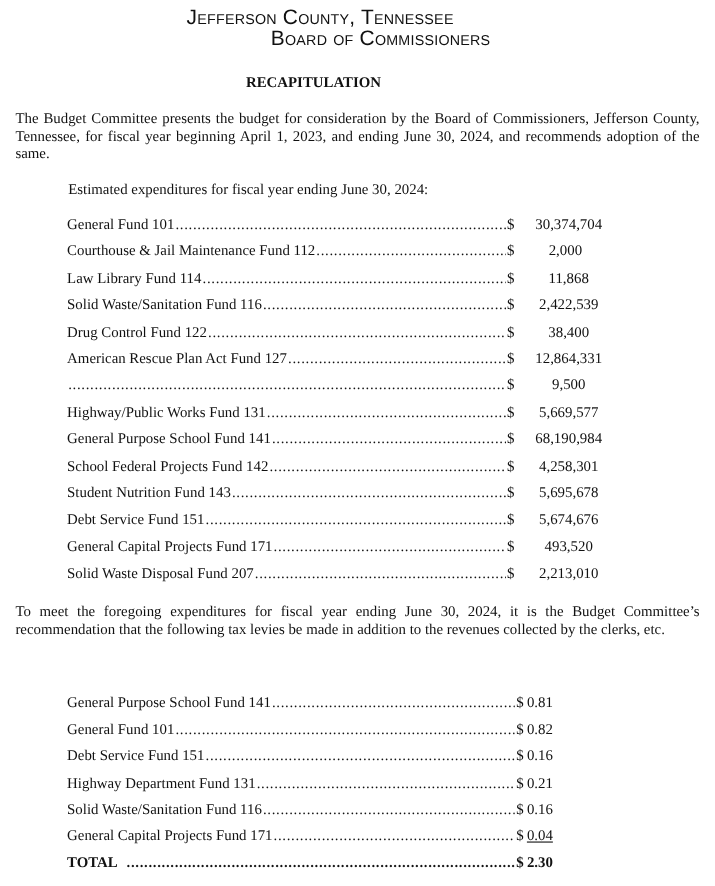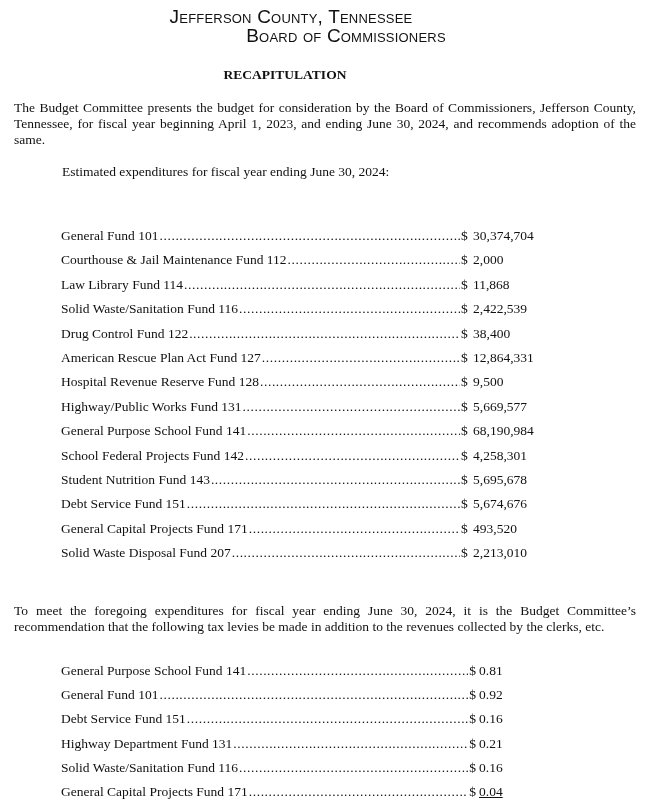--- a/index.html
+++ b/index.html
@@ -21,43 +21,43 @@
       position: absolute; top: 67px; left: 0; width: 570px; text-align: center;
       font-weight: bold; font-size: 13.5px;
     }
 
     .para {
       position: absolute; left: 14px; width: 622px;
       font-size: 13.5px; line-height: 16px; text-align: justify;
     }
     .para1 { top: 100px; }
     .para2 { top: 164px; margin-left: 48px; }
-    .para3 { top: 603px; }
-
-    .list { position: absolute; left: 61px; width: 500px; margin-top: 32px; }
+    .para3 { top: 548px; }
+
+    .list { position: absolute; left: 61px; width: 500px; }
     .exp-list { top: 196px; }
     .levy-list { top: 631px; }
 
     .row {
       display: flex; align-items: baseline;
       height: 24.4px; font-size: 13.5px;
     }
     .levy-list .row { height: 24.2px; }
     .row .label { white-space: nowrap; }
     .row .dots {
       flex: 1; overflow: hidden; white-space: nowrap;
       margin: 0 1px; letter-spacing: 0.6px;
     }
     .row .dots::before {
       content: "......................................................................................................................................................................................................................................................";
     }
     .row .dollar { width: 12px; text-align: left; }
     .exp-list .row .dots { margin-right: 1px; }
     .exp-list .row { width: 500px; }
-    .exp-list .amount-slot { width: 88px; text-align: left; display: inline-block; }
+    .exp-list .amount-slot { width: 88px; text-align: center; display: inline-block; }
 
     .levy-list .row { width: 450px; }
     .levy-list .rate { margin-left: 3px; width: 32px; }
     .underline { text-decoration: underline; }
     .bold { font-weight: bold; }
   </style>
 </head>
 <body>
 
 <div class="title-line title1">Jefferson County, Tennessee</div>
@@ -98,21 +98,20 @@
       <span class="dollar">$</span>
       <span class="amount-slot">38,400</span>
     </div>
   <div class="row">
       <span class="label">American Rescue Plan Act Fund 127</span>
       <span class="dots"></span>
       <span class="dollar">$</span>
       <span class="amount-slot">12,864,331</span>
     </div>
   <div class="row">
-      <span class="label">Hospital Revenue Reserve Fund 128</span>
       <span class="dots"></span>
       <span class="dollar">$</span>
       <span class="amount-slot">9,500</span>
     </div>
   <div class="row">
       <span class="label">Highway/Public Works Fund 131</span>
       <span class="dots"></span>
       <span class="dollar">$</span>
       <span class="amount-slot">5,669,577</span>
     </div>
@@ -160,21 +159,21 @@
   <div class="row">
       <span class="label">General Purpose School Fund 141</span>
       <span class="dots"></span>
       <span>$</span>
       <span class="rate">0.81</span>
     </div>
   <div class="row">
       <span class="label">General Fund 101</span>
       <span class="dots"></span>
       <span>$</span>
-      <span class="rate">0.92</span>
+      <span class="rate">0.82</span>
     </div>
   <div class="row">
       <span class="label">Debt Service Fund 151</span>
       <span class="dots"></span>
       <span>$</span>
       <span class="rate">0.16</span>
     </div>
   <div class="row">
       <span class="label">Highway Department Fund 131</span>
       <span class="dots"></span>

